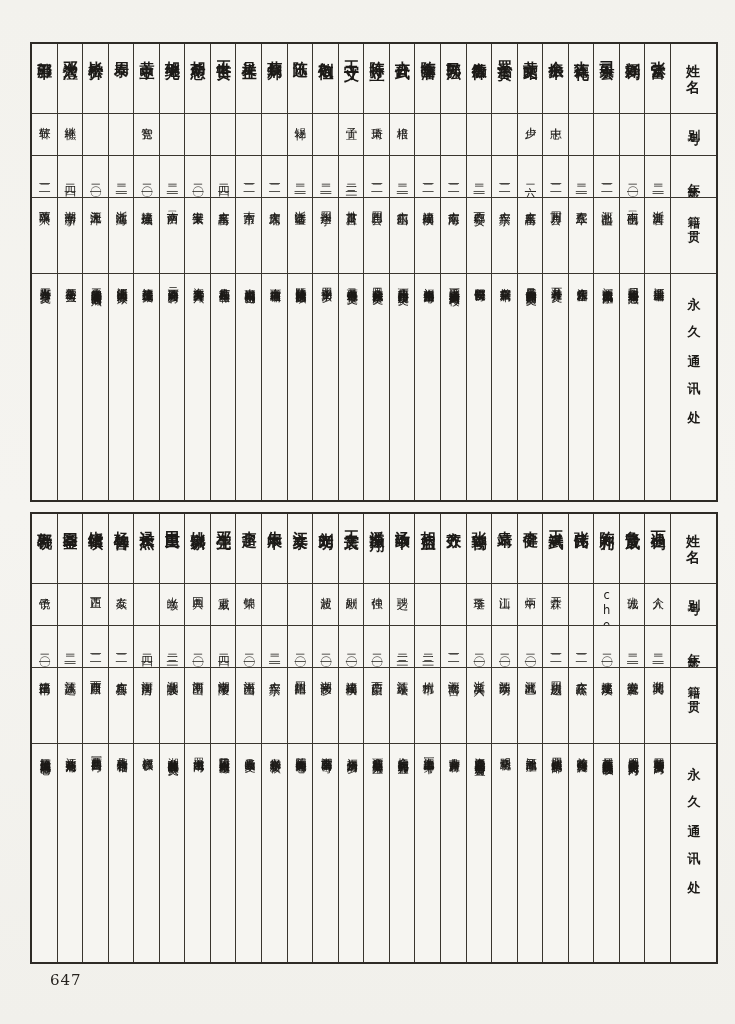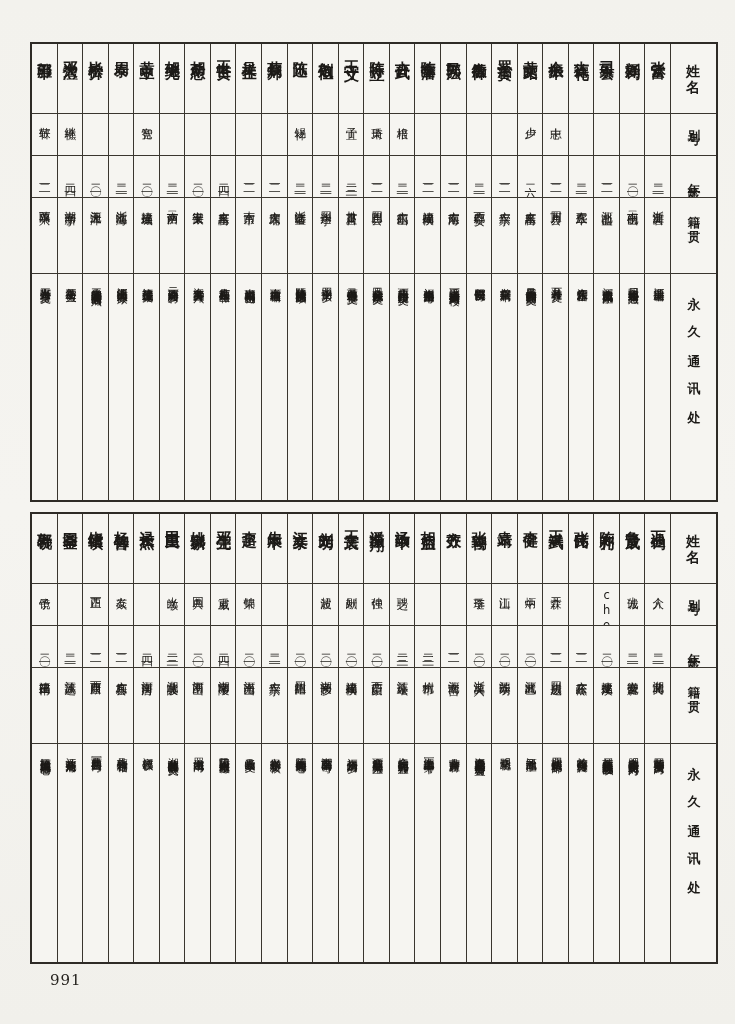--- a/index.html
+++ b/index.html
@@ -946,15 +946,15 @@
         </div>
         <div class="cell cell-native">
           <span class="v">福建莆田</span>
         </div>
         <div class="cell cell-address">
           <span class="v">福建莆田城内塔寺前凤山巷</span>
         </div>
       </div>
     </section>
 
-  <div class="page-number">991</div>
+  <div class="page-number">647</div>
 
 </div>
 
 </body></html>

